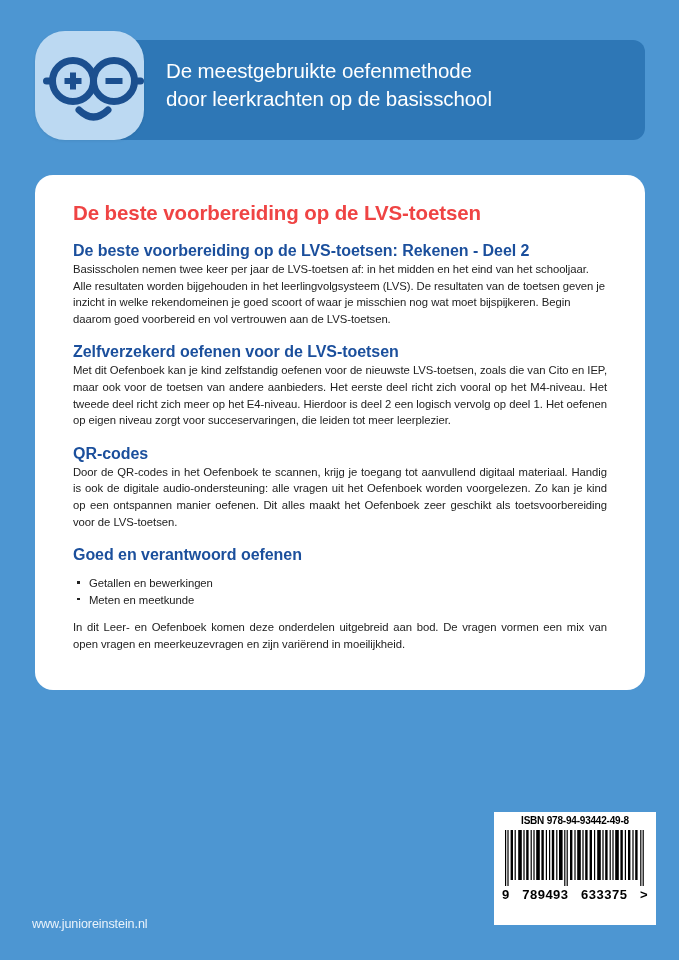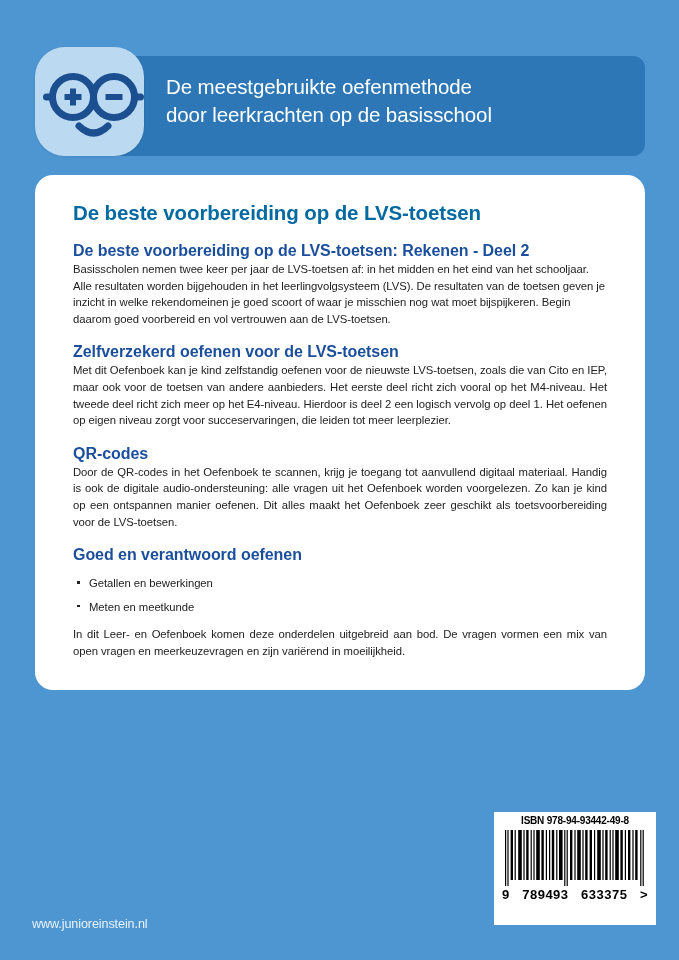--- a/index.html
+++ b/index.html
@@ -6,21 +6,21 @@
   body{
     width:679px;height:960px;
     background:#4d96d2;
     font-family:"Liberation Sans", sans-serif;
     overflow:hidden;
     position:relative;
   }
 
   
   #header{
-    position:absolute;left:0;top:16px;width:679px;height:172px;
+    position:absolute;left:0;top:0;width:679px;height:172px;
   }
   #header-banner{
     position:absolute;left:92px;top:40px;
     width:553px;height:100px;
     background:#2e77b6;
     border-radius:12px;
   }
   #header-text{
     position:absolute;left:166px;top:57px;
     width:470px;
@@ -48,21 +48,21 @@
     width:610px;height:515px;
     background:#ffffff;
     border-radius:18px;
   }
   #card-inner{
     padding:26px 38px 0 38px;
   }
 
   h1#main-title{
     margin:0 0 17px 0;
-    color:#0369a1;
+    color:#ef4444;
     font-size:20.5px;
     font-weight:700;
     letter-spacing:-0.1px;
   }
 
   .section{margin:0 0 16px 0;}
   .section:last-child{margin-bottom:0;}
 
   .section-heading{
     margin:0 0 1px 0;
@@ -83,21 +83,20 @@
   ul.bullets{
     margin:11px 0 11px 0;
     padding:0 0 0 16px;
     list-style:none;
   }
   ul.bullets li{
     position:relative;
     color:#222222;
     font-size:11.3px;
     line-height:16.6px;
-    margin-bottom:7px;
     letter-spacing:-0.05px;
   }
   ul.bullets li:last-child{margin-bottom:0;}
   ul.bullets li .bullet-dot{
     position:absolute;left:-12px;top:6px;
     width:2.6px;height:2.6px;
     background:#222222;
   }
 
   

